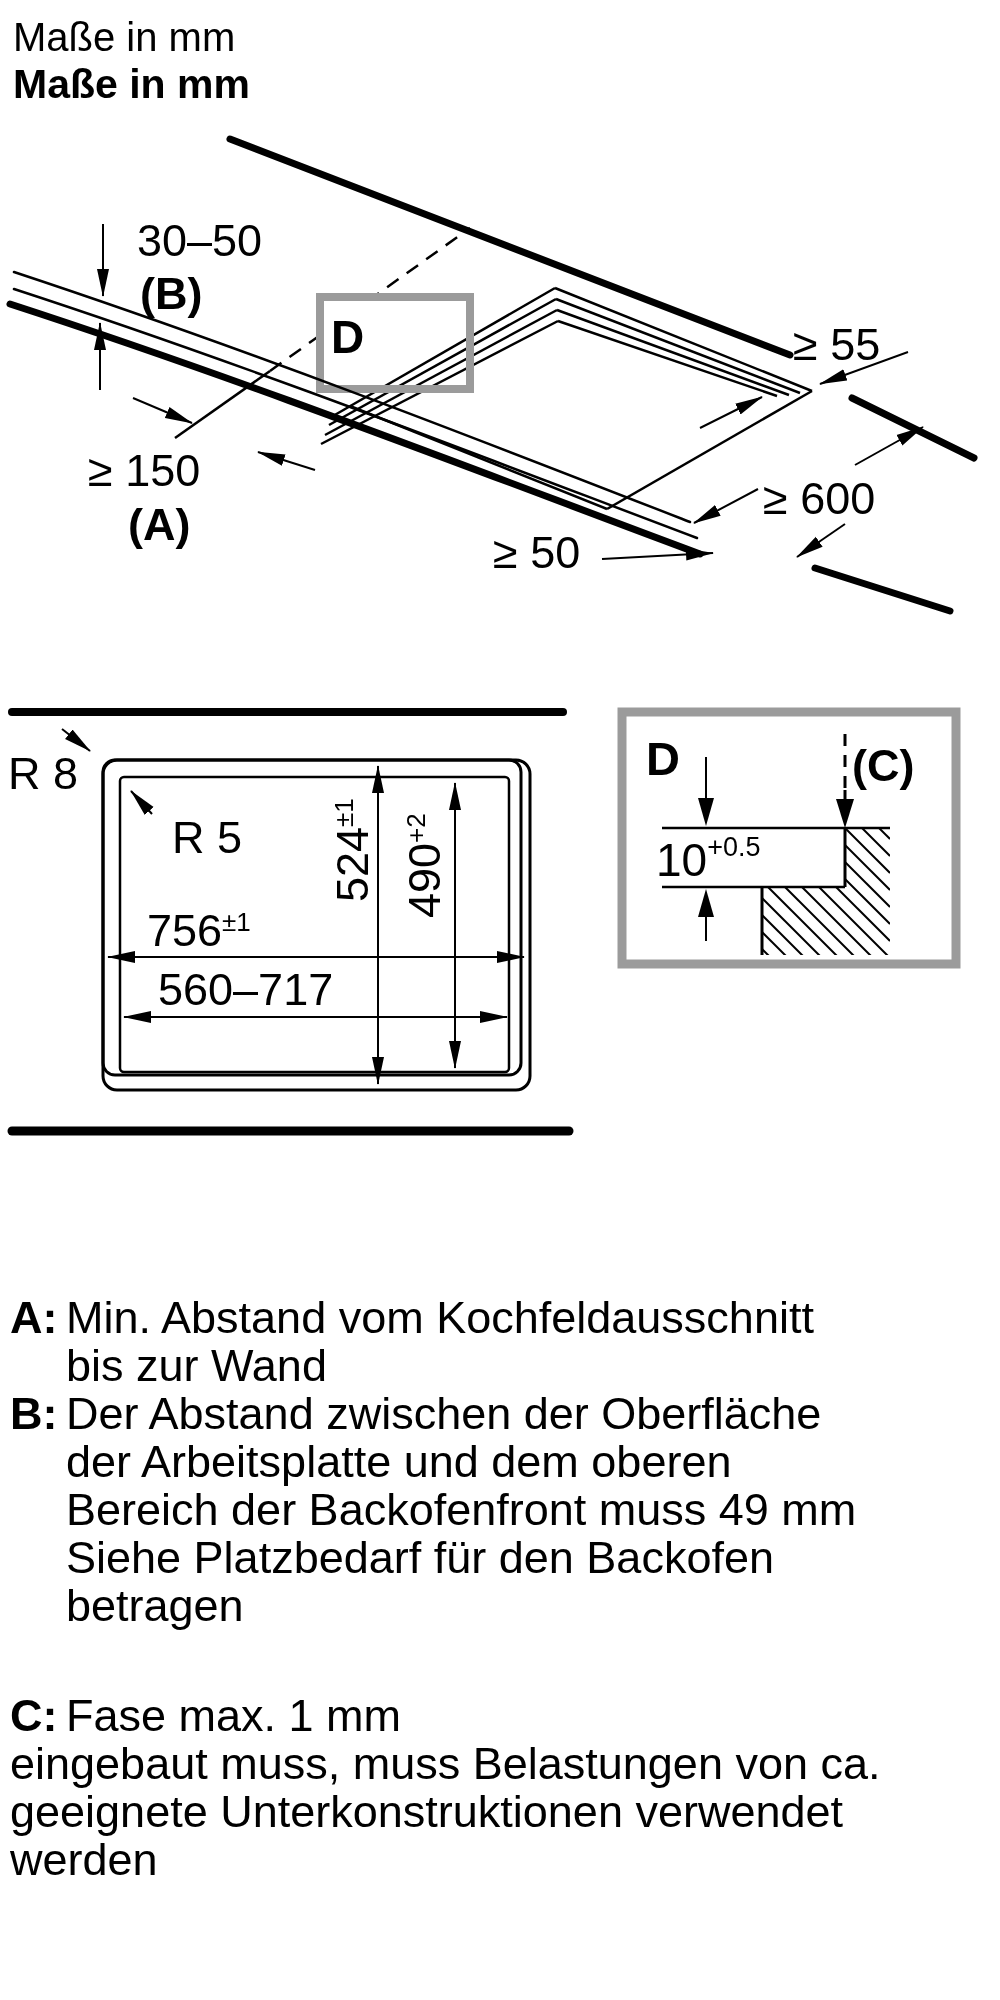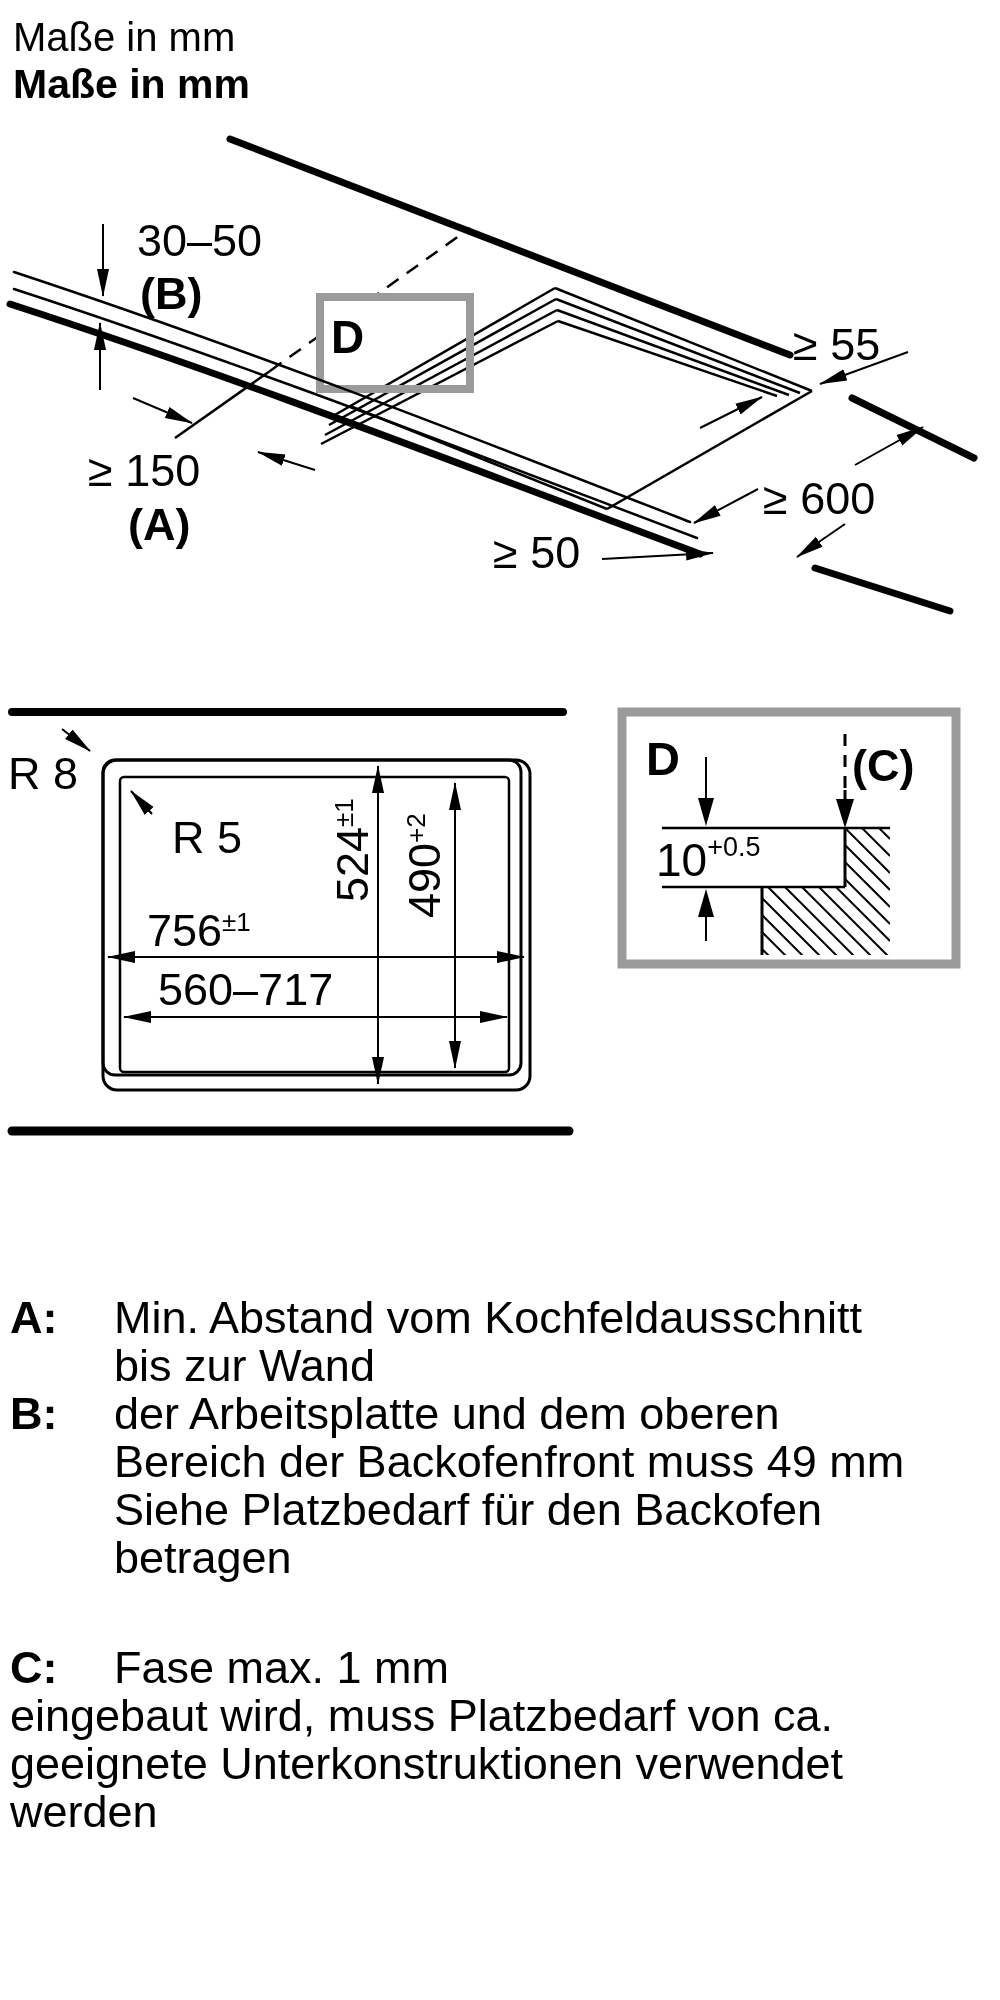--- a/index.html
+++ b/index.html
@@ -9,21 +9,21 @@
     font-family:"Liberation Sans", sans-serif;
   }
   .header{position:absolute;left:13px;top:6px;margin-top:8px;}
   .header .t1{font-size:40px;line-height:46px;font-weight:400;}
   .header .t2{font-size:41px;line-height:48px;font-weight:700;}
   svg{position:absolute;left:0;}
   svg text{fill:#000;font-family:"Liberation Sans", sans-serif;}
   .notes{position:absolute;left:10px;top:1294px;width:984px;font-size:45px;line-height:48px;}
   .note-row{display:flex;}
   .note-key{width:56px;flex:none;font-weight:700;}
-  .note-body{flex:1;margin-left:48px;}
+  .note-body{flex:1;}
   .ln{display:block;}
   .c-row{margin-top:62px;}
 </style>
 </head>
 <body>
 
 <div class="header">
   <div class="t1">Maße in mm</div>
   <div class="t2">Maße in mm</div>
 </div>
@@ -203,30 +203,31 @@
   <div class="note-row">
     <span class="note-key">A:</span>
     <span class="note-body">
       <span class="ln">Min. Abstand vom Kochfeldausschnitt</span>
       <span class="ln">bis zur Wand</span>
     </span>
   </div>
   <div class="note-row">
     <span class="note-key">B:</span>
     <span class="note-body">
+      <span class="ln">Der Abstand zwischen der Oberfläche</span>
       <span class="ln">der Arbeitsplatte und dem oberen</span>
       <span class="ln">Bereich der Backofenfront muss 49 mm</span>
       <span class="ln">Siehe Platzbedarf für den Backofen</span>
       <span class="ln">betragen</span>
     </span>
   </div>
   <div class="note-row c-row">
     <span class="note-key">C:</span>
     <span class="note-body">
       <span class="ln">Fase max. 1 mm</span>
     </span>
   </div>
   <div>
-    <span class="ln">eingebaut wird, muss Platzbedarf von ca.</span>
+    <span class="ln">eingebaut muss, muss Belastungen von ca.</span>
     <span class="ln">geeignete Unterkonstruktionen verwendet</span>
     <span class="ln">werden</span>
   </div>
 </div>
 
 </body></html>

